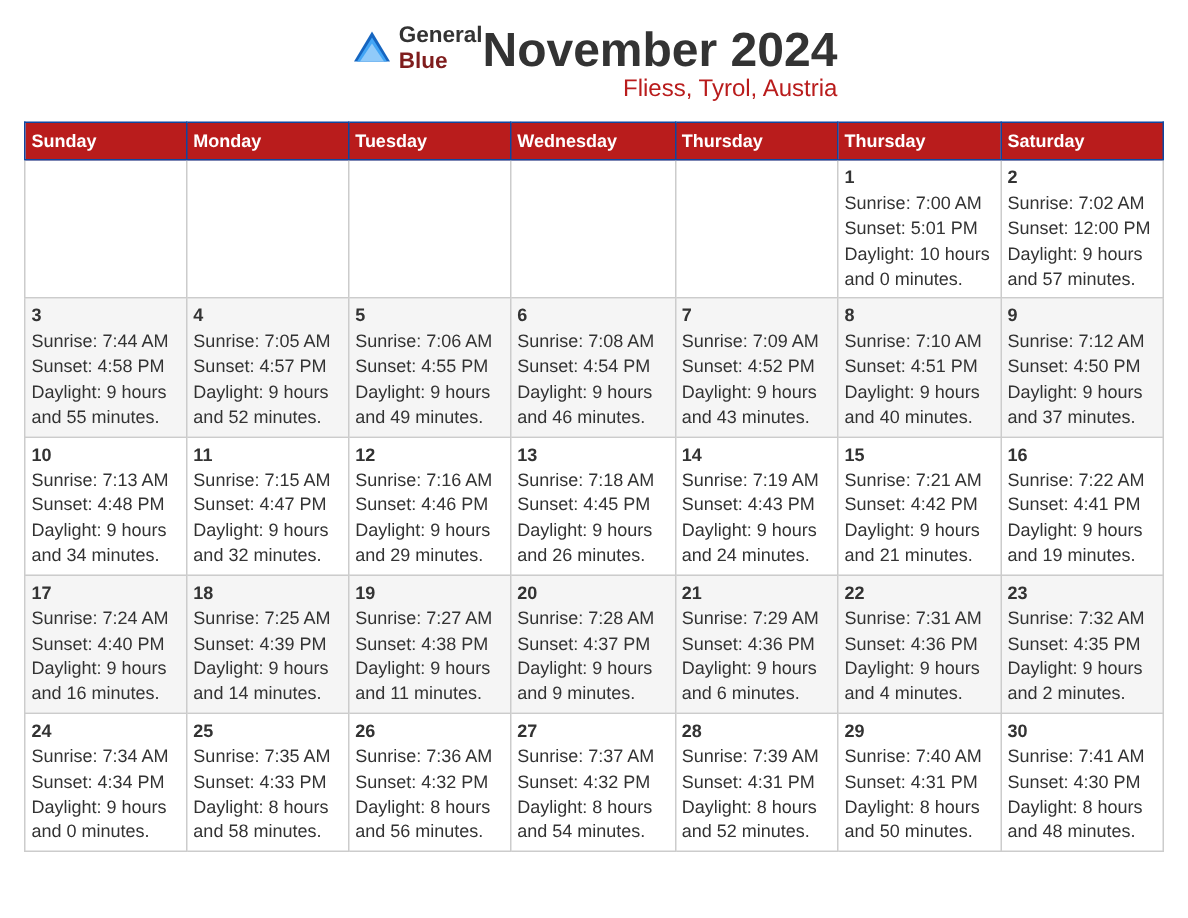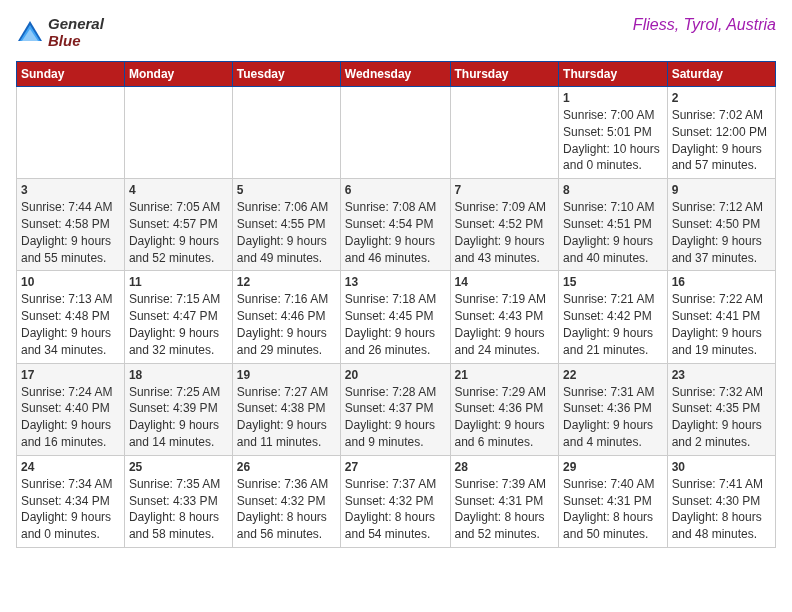--- a/index.html
+++ b/index.html
@@ -9,24 +9,23 @@
       width: 792px;
       min-height: 612px;
       overflow: hidden;
     }
     .page {
       width: 792px;
       padding: 16px 16px 10px 16px;
     }
     .header {
       display: flex;
-      justify-content: space-between;
+      justify-content: center;
       align-items: flex-start;
       margin-bottom: 12px;
-      font-style: italic;
     }
     .logo {
       display: flex;
       align-items: center;
       gap: 4px;
     }
     .logo-text {
       display: flex;
       flex-direction: column;
       line-height: 1.1;
@@ -49,21 +48,21 @@
       text-align: right;
     }
     .title-month {
       font-size: 32px;
       font-weight: bold;
       color: #333;
       line-height: 1.1;
     }
     .title-location {
       font-size: 16px;
-      color: #a21caf;
+      color: #b91c1c;
     }
     .calendar {
       width: 100%;
       border-collapse: collapse;
     }
     .calendar th {
       background: #b91c1c;
       color: #fff;
       font-size: 12px;
       font-weight: bold;
@@ -113,20 +112,21 @@
         <polygon points="14,2 26,22 2,22" fill="#1565c0"></polygon>
         <polygon points="14,6 24,22 4,22" fill="#42a5f5"></polygon>
         <polygon points="14,10 22,22 6,22" fill="#90caf9"></polygon>
       </svg>
       <div class="logo-text">
         <span class="logo-general">General</span>
         <span class="logo-blue">Blue</span>
       </div>
     </div>
     <div class="title-block">
+      <div class="title-month">November 2024</div>
       <div class="title-location">Fliess, Tyrol, Austria</div>
     </div>
   </div>
 
   <table class="calendar">
     <thead>
       <tr>
       <th>Sunday</th>
           <th>Monday</th>
           <th>Tuesday</th>

